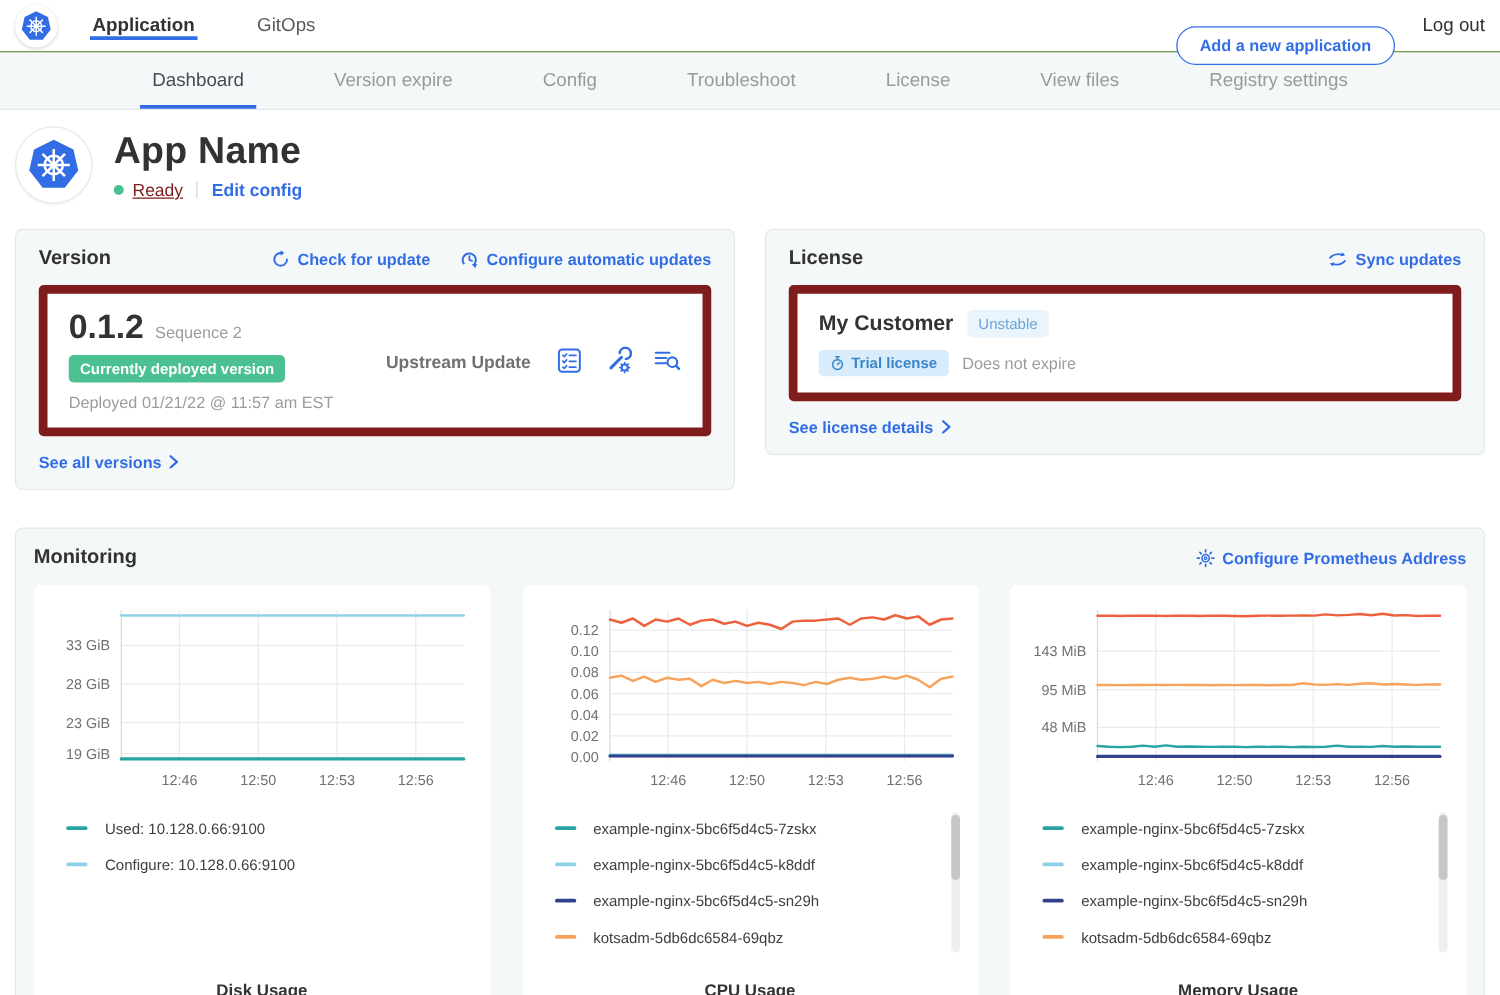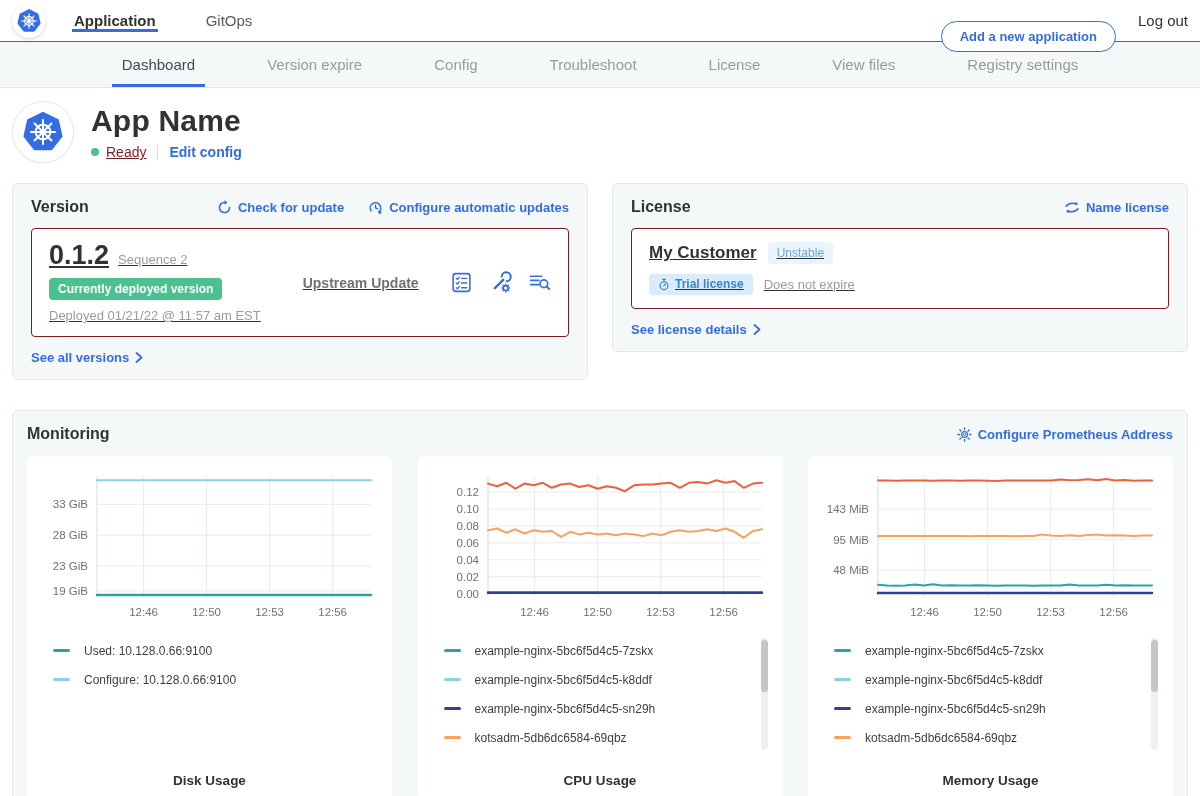--- a/index.html
+++ b/index.html
@@ -34,21 +34,21 @@
   .vdivider { width:1px; height:14px; background:#d8d8d8; margin:0 11px; }
   .edit-config { font-size:14px; font-weight:700; color:#326de6; cursor:pointer; }
   
   .cards-row { display:flex; gap:24px; padding:6px 12px 0; align-items:flex-start; }
   .card { background:#f4f8f9; border:1px solid #e3e8ea; border-radius:6px; padding:14px 18px; }
   .half { flex:1; }
   .card-head { display:flex; align-items:center;gap:36px; }
   .card-title { font-size:16px; font-weight:700; }
   .head-links { margin-left:auto; display:flex; gap:24px; }
   .blue-link { display:flex; align-items:center; gap:6px; color:#326de6; font-size:13px; font-weight:700; cursor:pointer; }
-  .inner { background:#fff; border:1px solid #7f1d1d; border-radius:4px; margin-top:12px; padding:13px 17px;text-decoration:underline; }
+  .inner { background:#fff; border:7px solid #7f1d1d; border-radius:4px; margin-top:12px; padding:13px 17px; }
   .version-inner { display:flex; align-items:center; }
   .ver-row { display:flex; align-items:baseline; }
   .ver-number { font-size:27px; font-weight:800; line-height:1; }
   .ver-seq { margin-left:9px; font-size:13px; color:#9b9b9b; }
   .deployed-badge { display:inline-block; margin-top:9px; background:#4bc191; color:#fff; font-size:12px; font-weight:700; padding:4px 9px; border-radius:4px; }
   .deployed-at { margin-top:8px; font-size:13px; color:#9b9b9b; }
   .upstream { margin-left:42px; font-size:14px; font-weight:600; color:#717171; }
   .ver-icons { margin-left:auto; display:flex; align-items:center; gap:16px; }
   .ver-icons > span { cursor:pointer; display:flex; }
   .see-link { margin-top:13px; display:flex; align-items:center; gap:6px; color:#326de6; font-size:13px; font-weight:700; cursor:pointer; }
@@ -230,21 +230,21 @@
     <div class="card-head">
       <span class="card-title">License</span>
       <div class="head-links">
         <span class="blue-link">
           <svg width="16" height="15" viewBox="0 0 17 15" fill="none" stroke="#326de6" stroke-width="1.6" stroke-linecap="round">
             <path d="M2.2 6.2 Q6 1.6 13.2 3.6"></path>
               <polygon points="14.9,4.2 10.9,4.8 12.9,1.4" fill="#326de6" stroke="none"></polygon>
             <path d="M14.8 8.8 Q11 13.4 3.8 11.4"></path>
               <polygon points="2.1,10.8 6.1,10.2 4.1,13.6" fill="#326de6" stroke="none"></polygon>
           </svg>
-          <span>Name license</span>
+          <span>Sync updates</span>
         </span>
       </div>
     </div>
     <div class="inner">
       <div class="cust-row">
         <span class="cust-name">My Customer</span>
         <span class="chan-badge">Unstable</span>
       </div>
       <div class="lic-row2">
         <span class="trial-badge">

